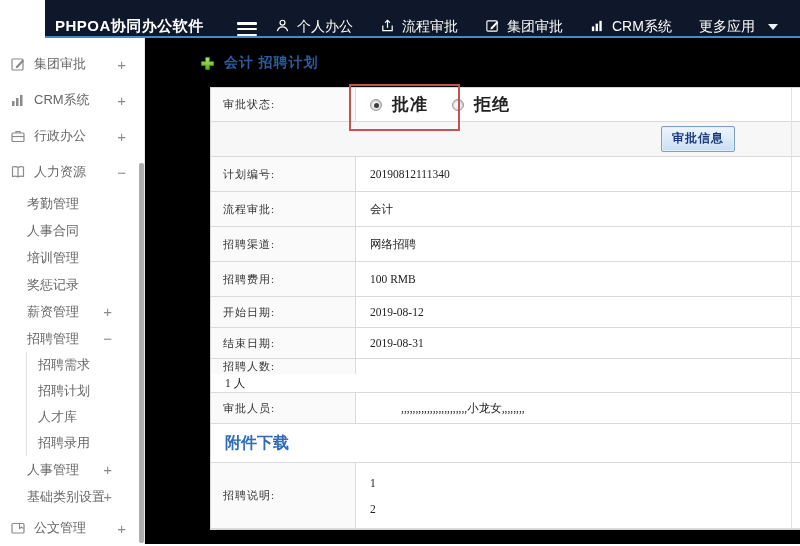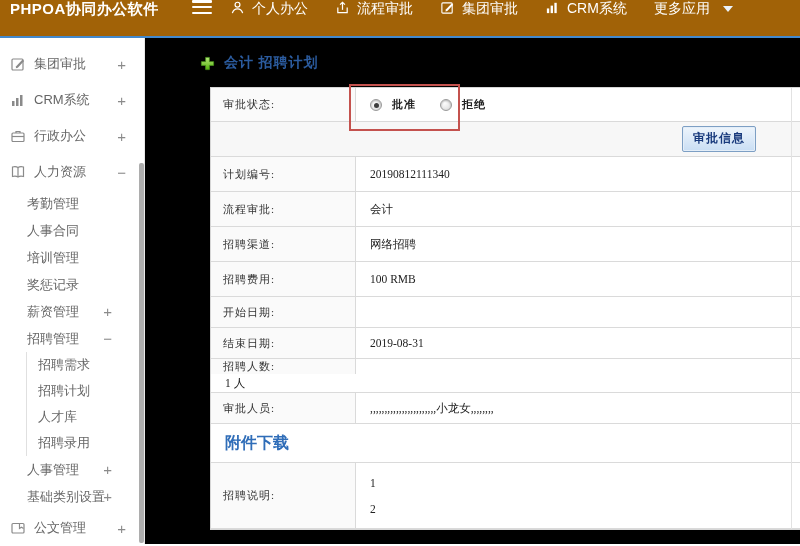--- a/index.html
+++ b/index.html
@@ -1,21 +1,21 @@
 <!DOCTYPE html>
 <html><head>
 <meta charset="utf-8">
 <style>
   * { margin:0; padding:0; box-sizing:border-box; }
   html,body { width:800px; height:546px; overflow:hidden; background:#fff;
     font-family:"Liberation Sans","DejaVu Sans",sans-serif; }
 
   
-  .navbar { height:38px; background:#a16207; border-bottom:2px solid #4389cd;
-    display:flex; align-items:flex-start; color:#fff; }
+  .navbar { height:38px; background:#0f172a; border-bottom:2px solid #4389cd;
+    display:flex; align-items:flex-end; color:#fff;margin-left:45px; }
   .brand { flex:none; width:192px; padding-left:10px; font-size:15px; font-weight:bold; letter-spacing:.5px; }
   .hamburger { width:20px; height:14px; display:flex; flex-direction:column; justify-content:space-between; cursor:pointer; margin-right:18px; }
   .hamburger i { display:block; height:2.5px; background:#fff; border-radius:1px; }
   .nav-menu { display:flex; align-items:center; gap:27px; }
   .nav-item { display:flex; align-items:center; gap:7px; font-size:14px; cursor:pointer; white-space:nowrap; }
   .nav-item svg { width:15px; height:15px; }
   .caret { width:0; height:0; border-left:5px solid transparent; border-right:5px solid transparent;
     border-top:6px solid #eaf3fc; margin-left:6px; }
 
   
@@ -54,25 +54,25 @@
   .tvalue { flex:1; font-size:11.5px; color:#222; padding-left:14px; display:flex; align-items:center; }
   .right-edge-line { position:absolute; top:0; bottom:0; left:580px; width:0; border-left:1px solid #e2e2e2; }
 
   
   .radio-group { display:flex; align-items:center; gap:10px; }
   .radio { width:12px; height:12px; border-radius:50%; border:1px solid #9a9a9a;
     background:radial-gradient(circle at 35% 30%, #ffffff, #d8d8d8); position:relative;
     box-shadow:inset 0 1px 2px rgba(0,0,0,.25); cursor:pointer; flex:none; }
   .radio.selected::after { content:""; position:absolute; left:3px; top:3px; width:5px; height:5px;
     border-radius:50%; background:#3d3d3d; }
-  .radio-label { font-size:11px; font-weight:bold; color:#222; margin-right:14px; letter-spacing:1px; }
+  .radio-label { font-size:17px; font-weight:bold; color:#222; margin-right:14px; letter-spacing:1px; }
 
   
   .action-row { height:35px; background:#f7f7f7; border-bottom:1px solid #dadada;
-    display:flex; align-items:center; justify-content:flex-end; padding-right:44px; }
+    display:flex; align-items:center; justify-content:flex-end; padding-right:65px; }
   .approve-btn { font-family:"Liberation Serif","DejaVu Serif",serif; font-size:12px; font-weight:bold;
     color:#17397c; letter-spacing:1px; padding:3px 10px 4px; cursor:pointer;
     background:linear-gradient(#eef5fc,#c9def4); border:1px solid #7d9fc4; border-radius:2px;
     box-shadow:0 0 0 1px #e4eef8 inset; }
 
   .attach-link { color:#2f6db8; font-weight:bold; font-size:16px; text-decoration:none; cursor:pointer; }
   .desc-value { flex:1; padding:7px 0 0 14px; font-size:11.5px; color:#222; }
   .desc-line { line-height:26px; }
 
   
@@ -281,30 +281,31 @@
       <div class="trow" style="height:35px;">
         <div class="tlabel">招聘渠道:</div>
         <div class="tvalue">网络招聘</div>
       </div>
       <div class="trow" style="height:35px;">
         <div class="tlabel">招聘费用:</div>
         <div class="tvalue">100 RMB</div>
       </div>
       <div class="trow" style="height:31px;">
         <div class="tlabel">开始日期:</div>
+        <div class="tvalue">2019-08-12</div>
       </div>
       <div class="trow" style="height:31px;">
         <div class="tlabel">结束日期:</div>
         <div class="tvalue">2019-08-31</div>
       </div>
       <div class="trow" style="height:34px;flex-direction:column;">
         <div class="tlabel">招聘人数:</div>
         <div class="tvalue">1 人</div>
       </div>
-      <div class="trow" style="height:31px;">
+      <div class="trow" style="height:31px;gap:31px;">
         <div class="tlabel">审批人员:</div>
         <div class="tvalue">,,,,,,,,,,,,,,,,,,,,,,,小龙女,,,,,,,,</div>
       </div>
 
       <div class="trow" style="height:39px;">
         <div class="tvalue">
           <a class="attach-link">附件下载</a>
         </div>
       </div>
 

